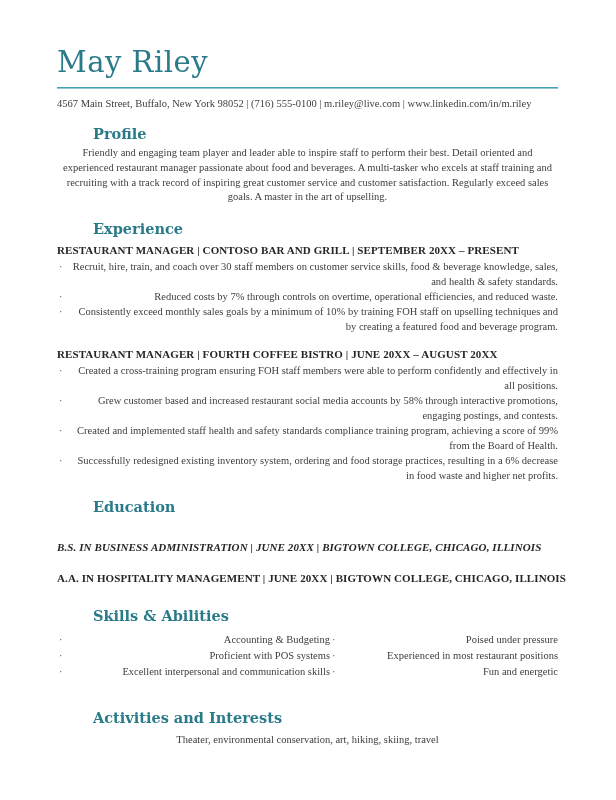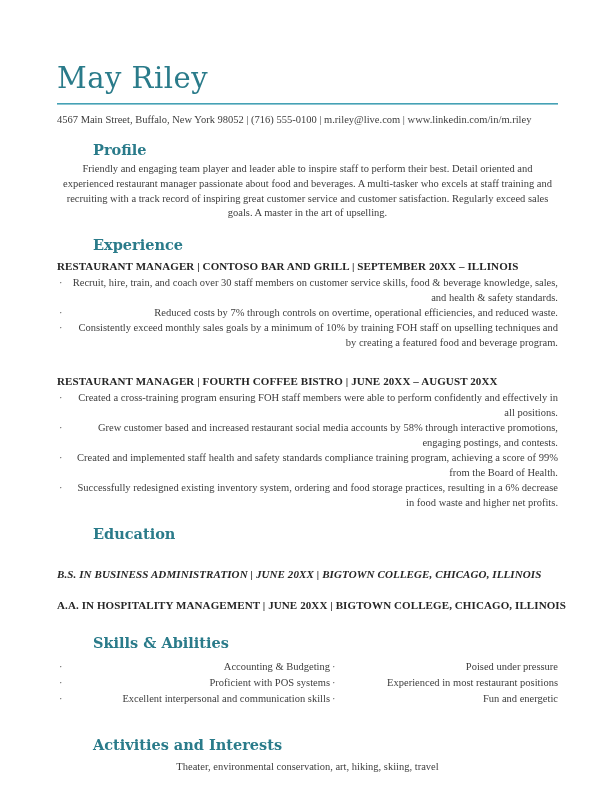--- a/index.html
+++ b/index.html
@@ -2,21 +2,21 @@
 <html><head>
 <meta charset="utf-8">
 <style>
   * { margin: 0; padding: 0; box-sizing: border-box; }
   html, body { background: #ffffff; }
   .page {
     position: relative;
     width: 616px;
     height: 800px;
     background: #ffffff;
-    padding: 61px 58px 0 57px;
+    padding: 45px 58px 0 57px;
     overflow: hidden;
     font-family: "Liberation Serif", serif;
     color: #3d3d3d;
   }
   .name {
     font-family: "DejaVu Serif", serif;
     font-weight: 400;
     font-size: 29px;
     line-height: 34px;
     color: #2a7b8a;
@@ -52,21 +52,21 @@
   .profile-text { margin-top: 3px; }
   .job-title, .degree-line {
     font-size: 11px;
     font-weight: 700;
     line-height: 14px;
     color: #262626;
     white-space: nowrap;
     letter-spacing: 0.1px;
   }
   .job-title { margin-top: 5px; }
-  .job + .job { margin-top: 24px; }
+  .job + .job { margin-top: 13px; }
   .bullets { margin-top: 2px; }
   .bullet-item {
     display: flex;
     font-size: 10.5px;
     line-height: 15px;
     color: #3d3d3d;
   }
   .bullet-item .dot {
     width: 13px;
     flex: 0 0 13px;
@@ -96,21 +96,21 @@
   <div class="name">May Riley</div>
   <div class="rule"></div>
   <div class="contact">4567 Main Street,  Buffalo, New York 98052  | (716) 555-0100  | m.riley@live.com | www.linkedin.com/in/m.riley</div>
 
   <div class="section-heading mt-sec">Profile</div>
   <div class="body-text profile-text">Friendly and engaging team player and leader able to inspire staff to perform their best. Detail oriented and experienced restaurant manager passionate about food and beverages. A multi-tasker who excels at staff training and recruiting with a track record of inspiring great customer service and customer satisfaction. Regularly exceed sales goals. A master in the art of upselling.</div>
 
   <div class="section-heading mt-sec">Experience</div>
 
   <div class="job">
-    <div class="job-title">RESTAURANT MANAGER | CONTOSO BAR AND GRILL | SEPTEMBER 20XX – ILLINOIS</div>
+    <div class="job-title">RESTAURANT MANAGER | CONTOSO BAR AND GRILL | SEPTEMBER 20XX – PRESENT</div>
     <div class="bullets">
       <div class="bullet-item">
         <span class="dot">·</span>
         <span class="btxt">Recruit, hire, train, and coach over 30 staff members on customer service skills, food &amp; beverage knowledge, sales, and health &amp; safety standards.</span>
       </div>
       <div class="bullet-item">
         <span class="dot">·</span>
         <span class="btxt">Reduced costs by 7% through controls on overtime, operational efficiencies, and reduced waste.</span>
       </div>
       <div class="bullet-item">

